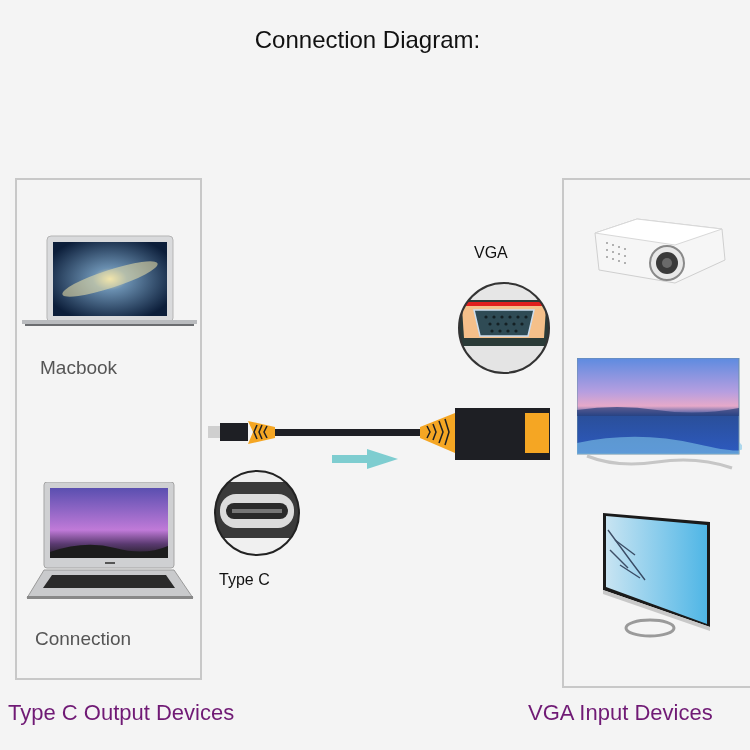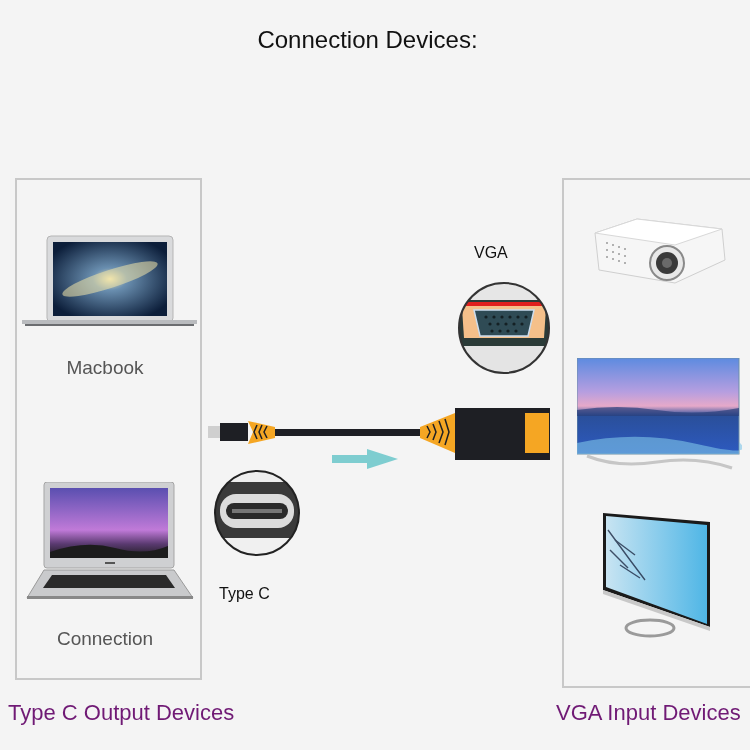--- a/index.html
+++ b/index.html
@@ -5,30 +5,30 @@
   * { box-sizing: border-box; margin: 0; padding: 0; }
   html, body { width: 750px; height: 750px; background: #f4f4f4; overflow: hidden; }
   body { position: relative; font-family: "Liberation Sans", sans-serif; color: #111; }
 
   .title { position: absolute; left: 0; width: 735px; top: 26px; text-align: center; font-size: 24px; color: #111; }
 
   .panel { position: absolute; border: 2px solid #c8c8c8; }
   .panel.left { left: 15px; top: 178px; width: 187px; height: 502px; border-right: 2px solid #c8c8c8; }
   .panel.right { left: 562px; top: 178px; width: 200px; height: 510px; border-right: none; }
 
-  .device-label { position: absolute; font-size: 19px; color: #555; text-align: center; }
+  .device-label { position: absolute; font-size: 19px; color: #555; text-align: left; }
   .group-label { position: absolute; font-size: 22px; color: #701a75; white-space: nowrap; }
   .conn-label { position: absolute; font-size: 16px; color: #111; }
 
   .abs { position: absolute; }
 </style>
 </head>
 <body>
 
-<div class="title">Connection Devices:</div>
+<div class="title">Connection Diagram:</div>
 
 <div class="panel left"></div>
 
 <svg class="abs" style="left:22px;top:234px" width="175" height="95">
   <defs>
     <radialGradient id="gal" cx="50%" cy="50%" r="60%">
       <stop offset="0" stop-color="#f2e6b0"></stop>
       <stop offset="0.25" stop-color="#6a8fb0"></stop>
       <stop offset="1" stop-color="#0c1e3a"></stop>
     </radialGradient>
@@ -114,21 +114,21 @@
   <g stroke="#1e2a44" stroke-width="1.4" fill="none" opacity="0.8">
     <path d="M8 20 L30 50 L45 70"></path>
       <path d="M10 40 L28 58"></path>
       <path d="M15 30 L35 45"></path>
       <path d="M20 55 L40 68"></path>
   </g>
   <polygon points="3,80 110,117 110,121 3,84" fill="#c8c8c8"></polygon>
   <ellipse cx="50" cy="118" rx="24" ry="8" fill="none" stroke="#9a9a9a" stroke-width="3"></ellipse>
 </svg>
 
-<div class="group-label" style="left:556px;top:700px">VGA Input Devices</div>
+<div class="group-label" style="left:528px;top:700px">VGA Input Devices</div>
 
 <svg class="abs" style="left:205px;top:405px" width="345" height="60">
   <rect x="3" y="21" width="12" height="12" fill="#cfcfcf"></rect>
   <rect x="15" y="18" width="28" height="18" fill="#1e1f24"></rect>
   <polygon points="43,16 70,22 70,33 43,39 48,27" fill="#f5a623"></polygon>
   <g stroke="#1e1f24" stroke-width="1.5" fill="none">
     <path d="M52 20 l-3 7 3 7"></path>
       <path d="M57 20 l-3 7 3 7"></path>
       <path d="M62 21 l-3 6 3 6"></path>
   </g>
@@ -193,13 +193,13 @@
   <circle cx="45" cy="45" r="43" fill="#eeeeee"></circle>
   <g clip-path="url(#cc)">
     <rect x="0" y="14" width="90" height="58" fill="#3a3a3a"></rect>
     <rect x="8" y="26" width="74" height="34" rx="16" fill="#dcdcdc"></rect>
     <rect x="14" y="35" width="62" height="16" rx="8" fill="#2a2a2a"></rect>
     <rect x="20" y="41" width="50" height="4" fill="#777"></rect>
     <rect x="0" y="70" width="90" height="20" fill="#f0f0f0"></rect>
   </g>
   <circle cx="45" cy="45" r="42" fill="none" stroke="#222" stroke-width="2"></circle>
 </svg>
-<div class="conn-label" style="left:219px;top:585px">Type C</div>
+<div class="conn-label" style="left:219px;top:571px">Type C</div>
 
 </body></html>

